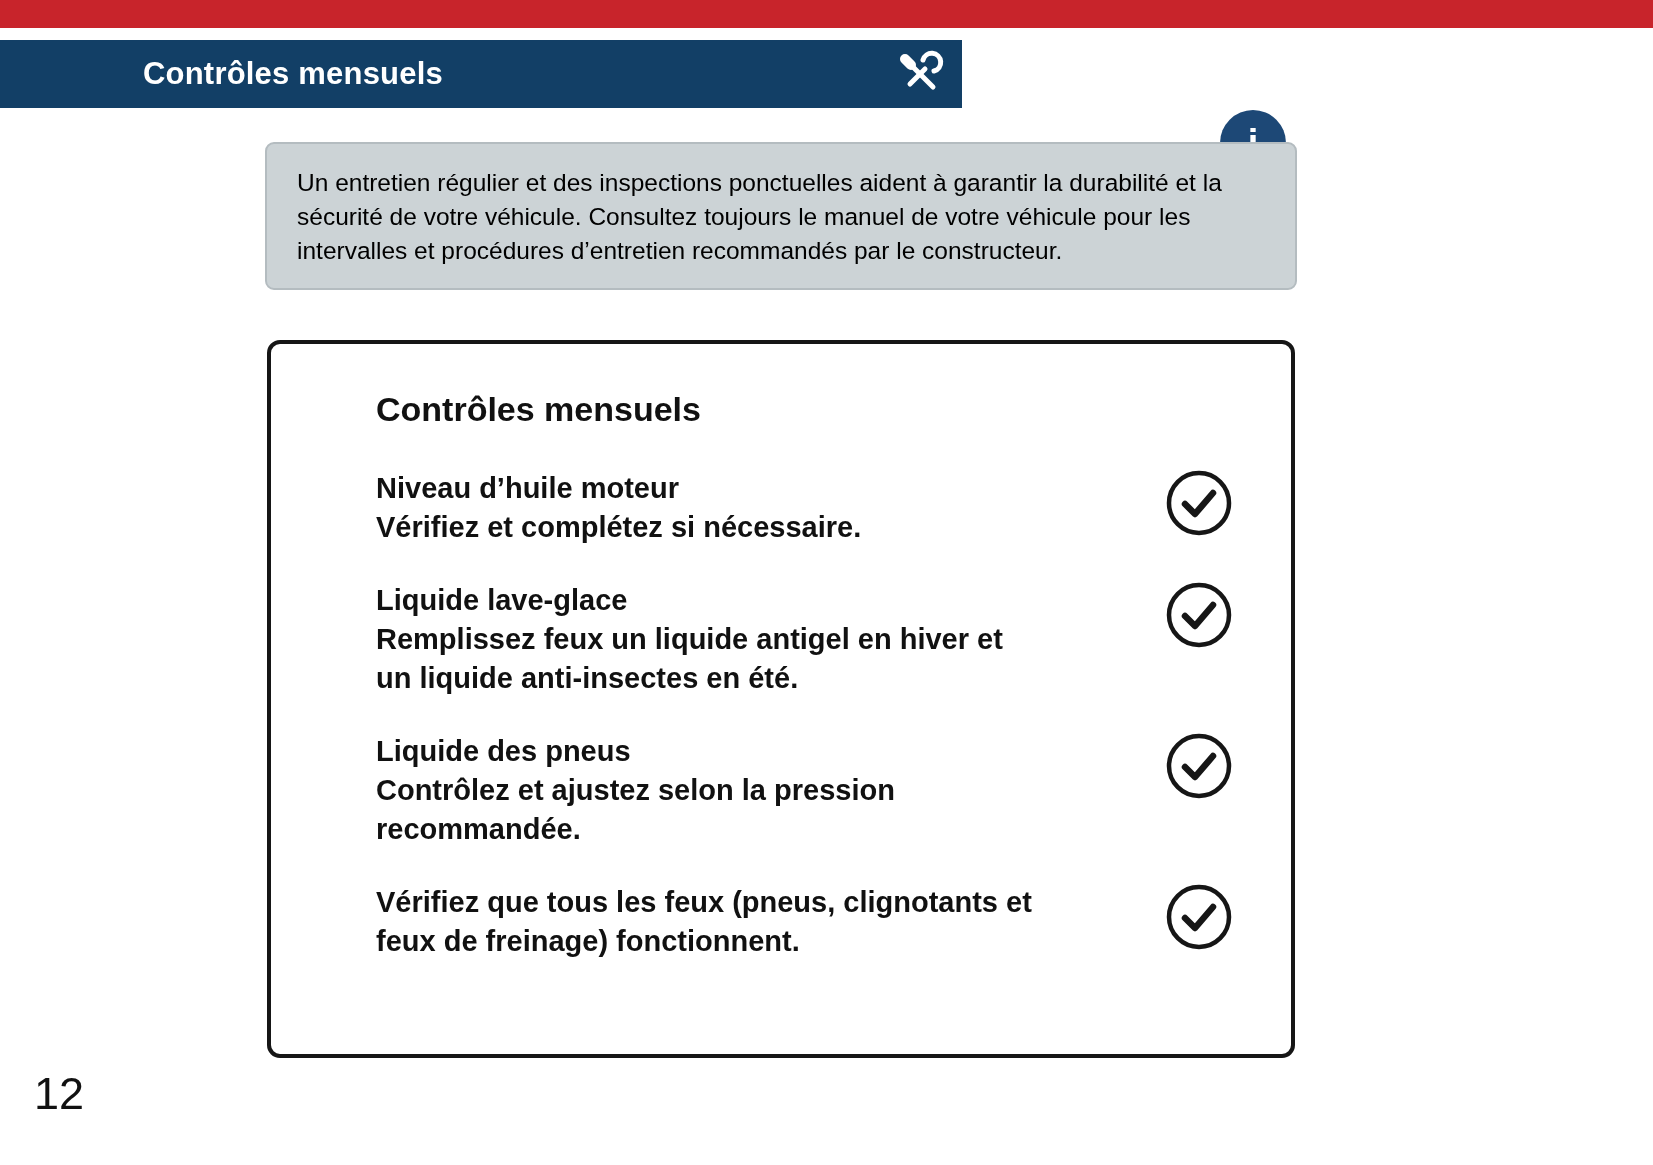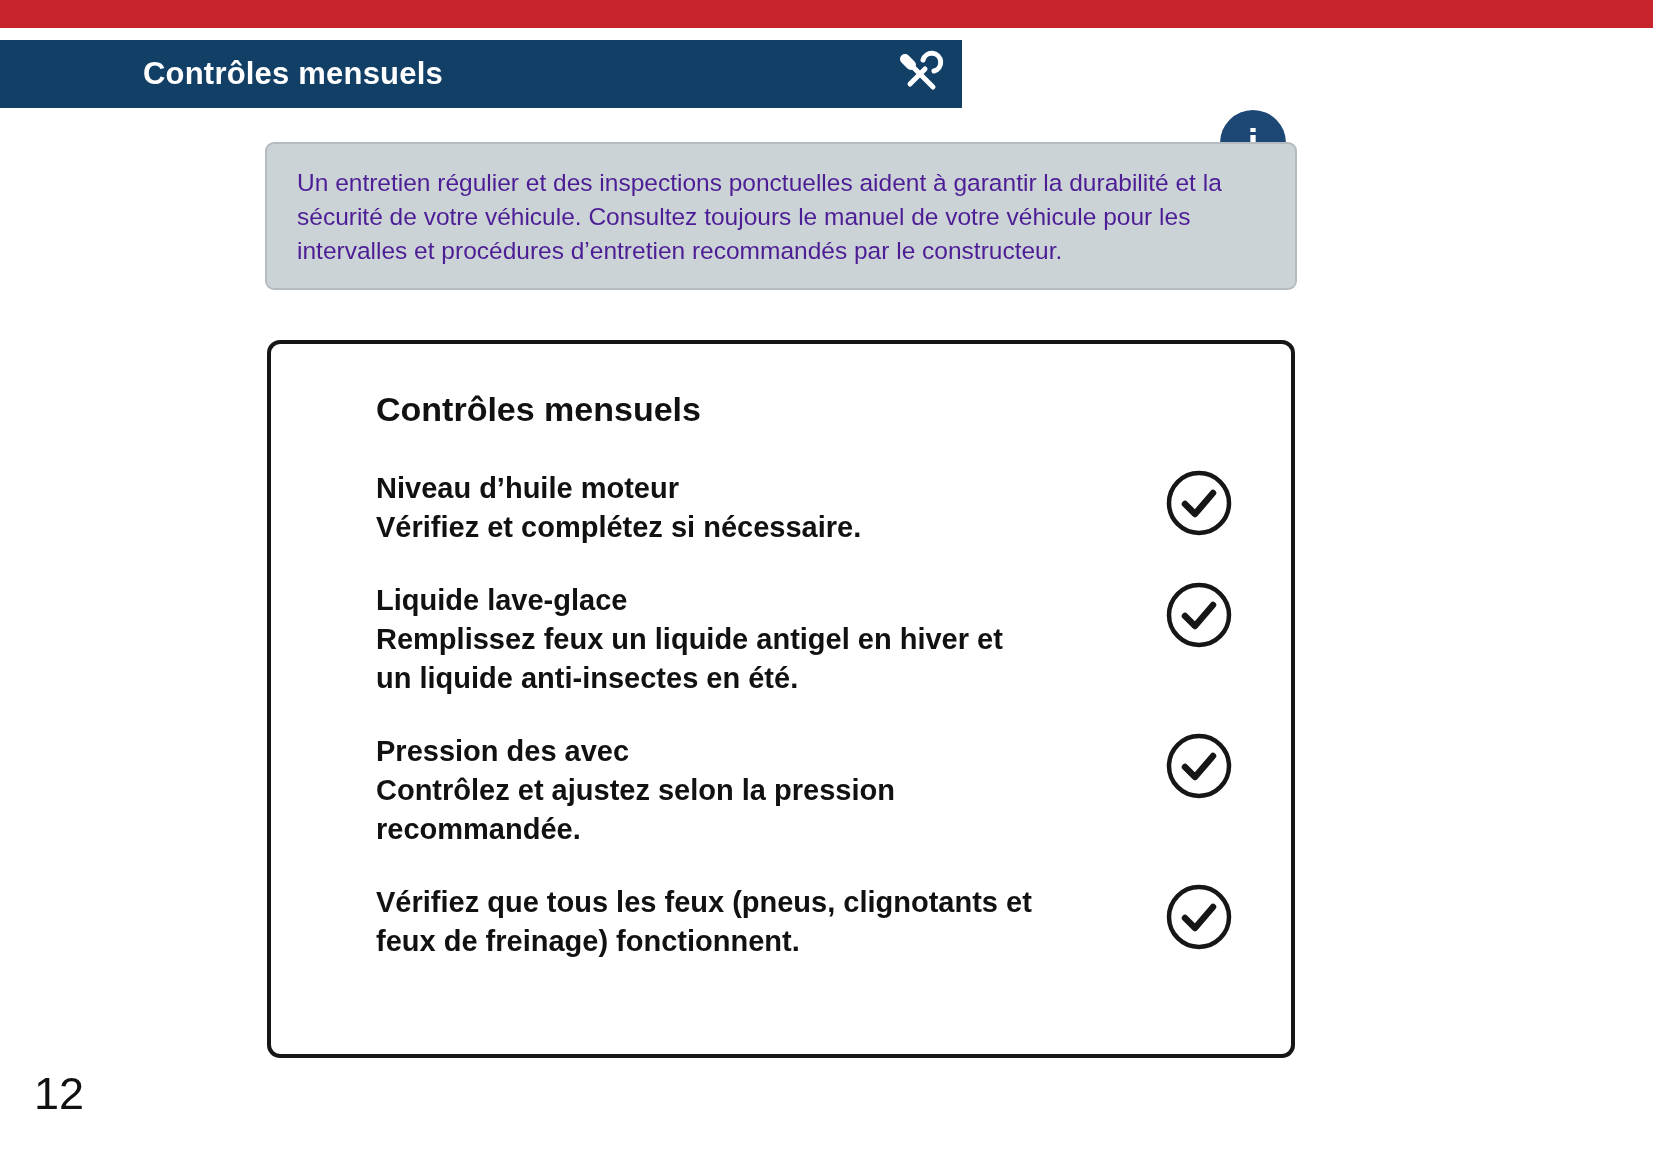--- a/index.html
+++ b/index.html
@@ -74,21 +74,21 @@
     top: 142px;
     width: 1032px;
     height: 148px;
     background: #ccd3d6;
     border: 2px solid #b4bcc0;
     border-radius: 9px;
     box-sizing: border-box;
     padding: 22px 60px 0 30px;
     font-size: 24.5px;
     line-height: 34px;
-    color: #4c1d95;
+    color: #000000;
   }
 
   
   .checklist-box {
     position: absolute;
     left: 267px;
     top: 340px;
     width: 1028px;
     height: 718px;
     background: #ffffff;
@@ -182,21 +182,21 @@
     <span class="check-icon">
       <svg width="68" height="68" viewBox="0 0 68 68" fill="none">
         <circle cx="34" cy="34" r="30" stroke="#161616" stroke-width="4.5"></circle>
         <path d="M20 35 L30 45 L48 24" stroke="#161616" stroke-width="6.5" stroke-linecap="round" stroke-linejoin="round"></path>
       </svg>
     </span>
   </div>
 
   <div class="check-item">
     <div class="item-text">
-      <div class="item-title">Pression des avec</div>
+      <div class="item-title">Liquide des pneus</div>
       <div class="item-desc">Contrôlez et ajustez selon la pression recommandée.</div>
     </div>
     <span class="check-icon">
       <svg width="68" height="68" viewBox="0 0 68 68" fill="none">
         <circle cx="34" cy="34" r="30" stroke="#161616" stroke-width="4.5"></circle>
         <path d="M20 35 L30 45 L48 24" stroke="#161616" stroke-width="6.5" stroke-linecap="round" stroke-linejoin="round"></path>
       </svg>
     </span>
   </div>
 

